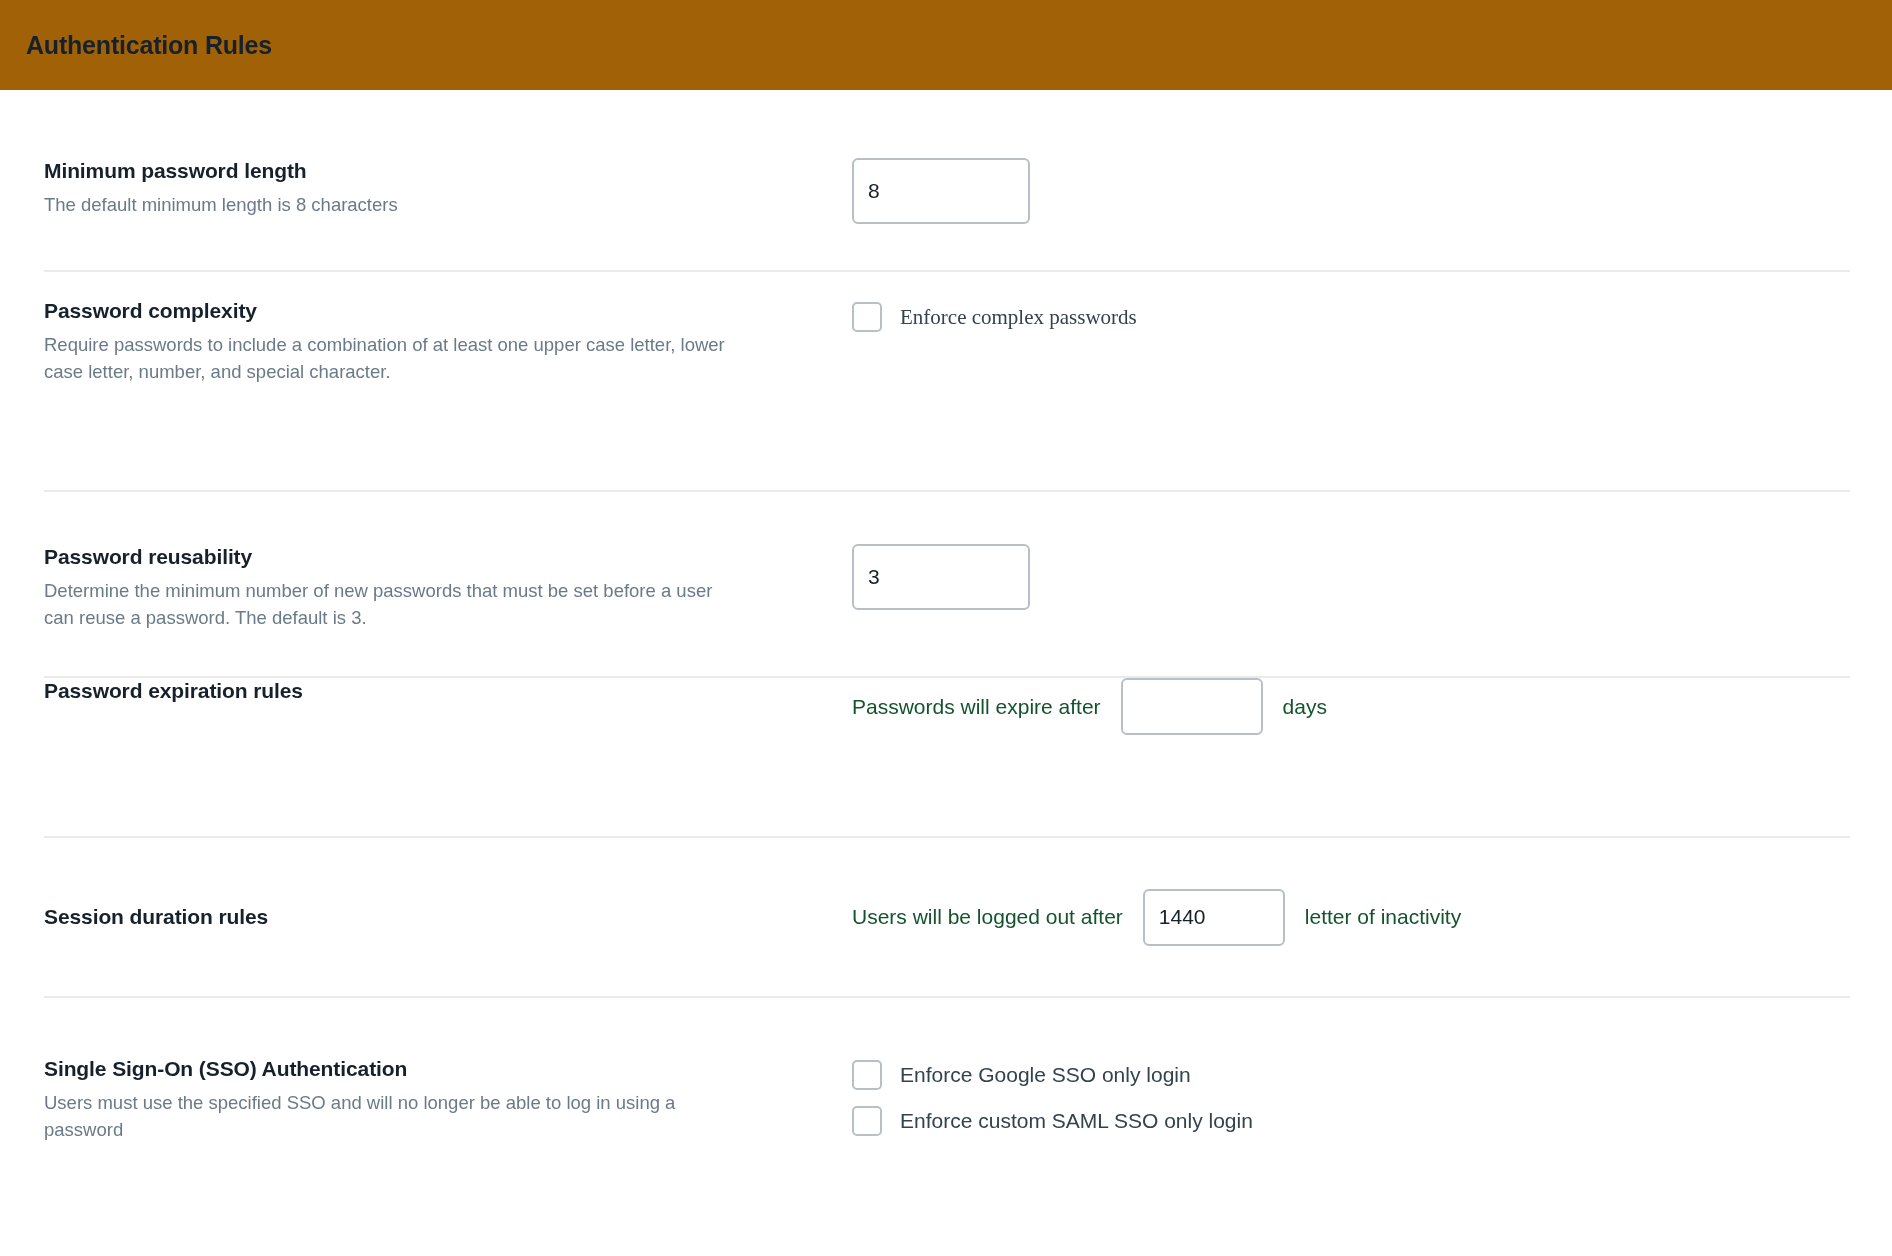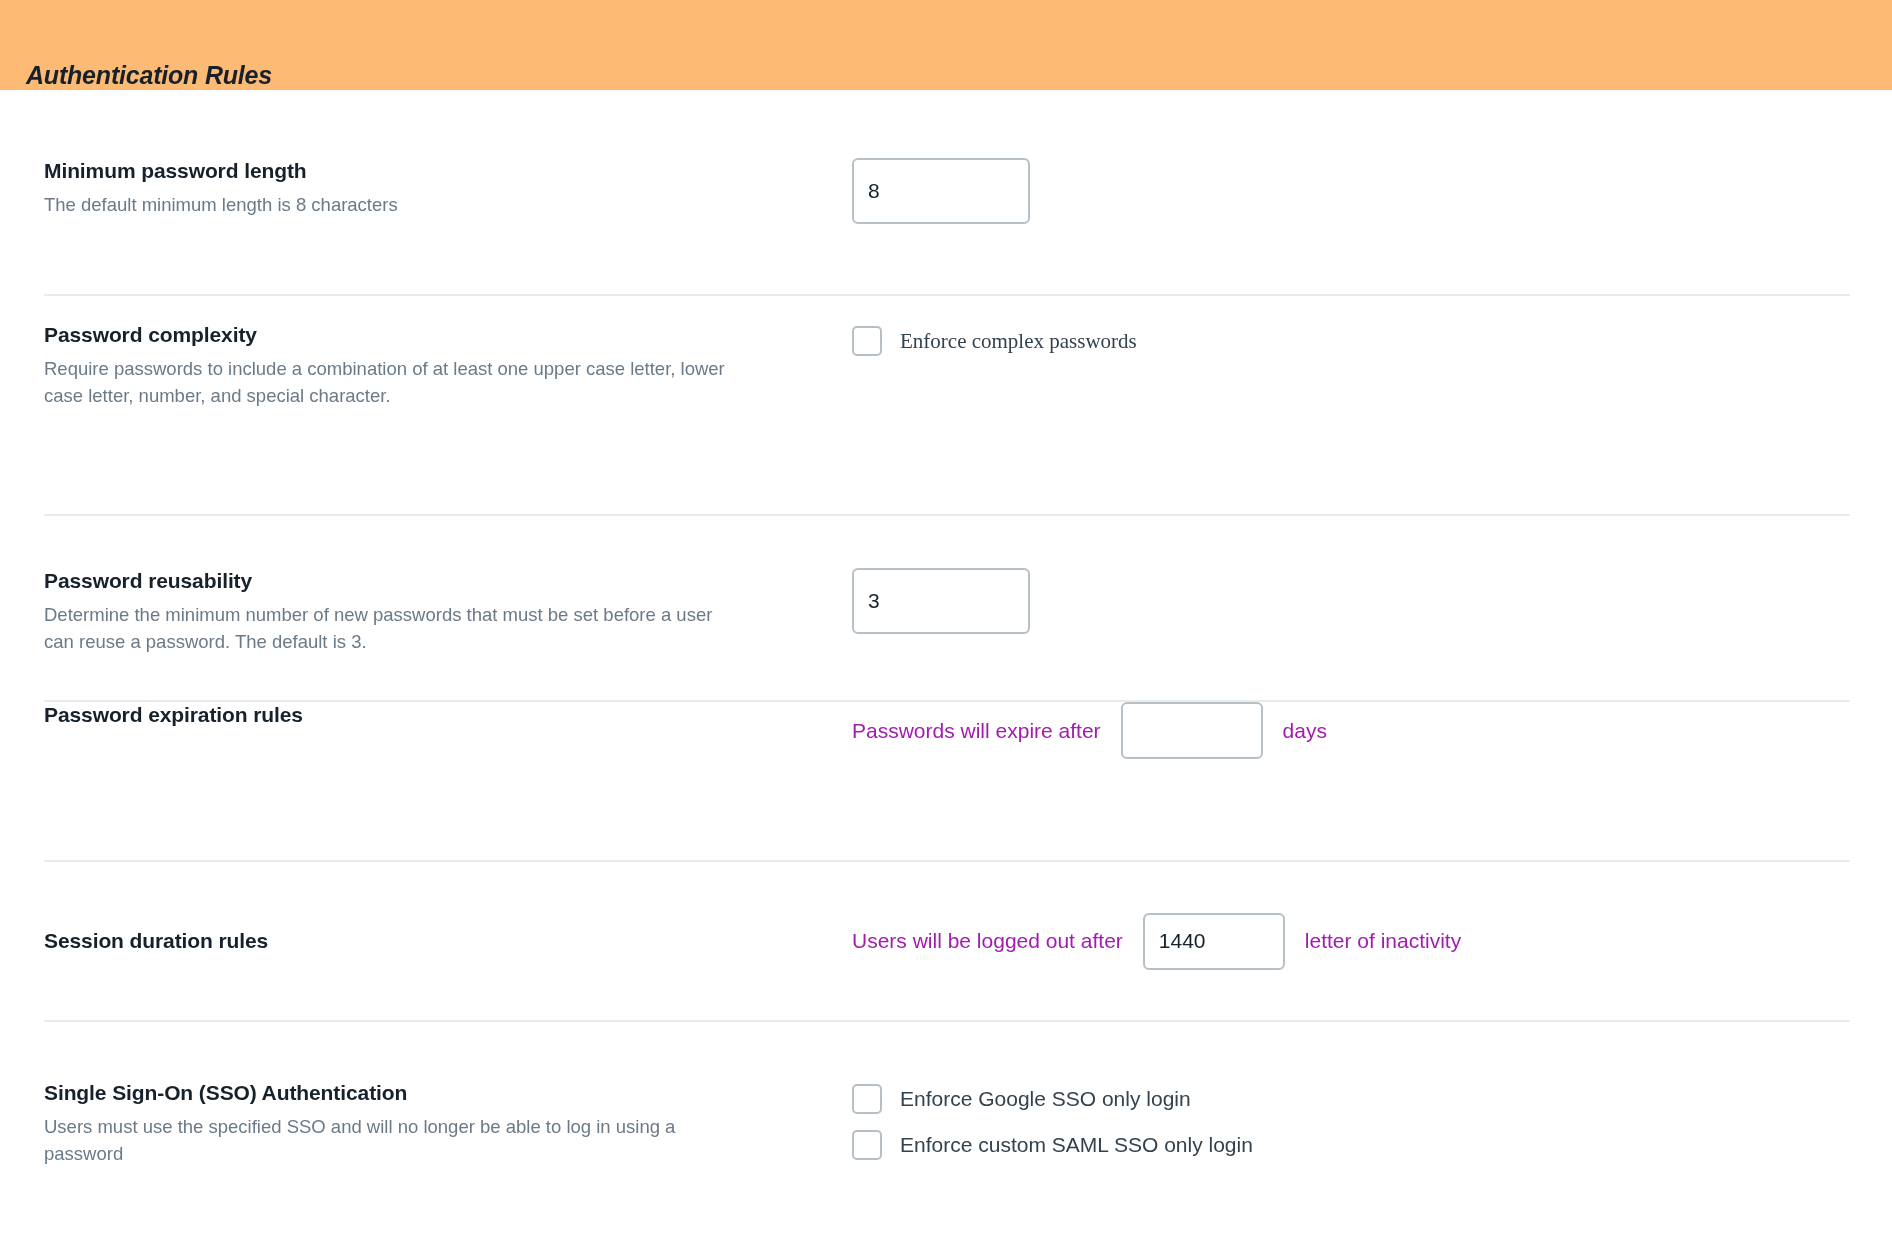--- a/index.html
+++ b/index.html
@@ -19,26 +19,25 @@
     position: relative;
     width: 1892px;
     height: 1256px;
     background: #ffffff;
     box-sizing: border-box;
   }
 
   
   .header-bar {
     height: 90px;
-    background: #fdba74;
-    display: flex;
-    align-items: flex-end;
+    background: #a16207;
+    display: flex;
+    align-items: center;
     padding: 0 0 0 26px;
     box-sizing: border-box;
-    font-style: italic;
   }
   .header-title {
     font-size: 25px;
     font-weight: bold;
     color: #16212c;
     letter-spacing: -0.2px;
   }
 
   
   .content {
@@ -78,21 +77,21 @@
   }
   .row-desc {
     margin-top: 8px;
     font-size: 18.5px;
     color: #6b7a88;
     line-height: 1.44;
     max-width: 690px;
   }
 
   
-  .row-minlen       { height: 206px; padding-top: 68px; }
+  .row-minlen       { height: 182px; padding-top: 68px; }
   .row-complexity   { height: 220px; padding-top: 26px; }
   .row-reuse        { height: 186px; padding-top: 52px; }
   .row-expiration   { height: 160px; align-items: flex-start; }
   .row-session      { height: 160px; align-items: center; }
   .row-sso          { height: 200px; padding-top: 58px; }
 
   .row-expiration .row-left,
   .row-session .row-left { padding-top: 0; }
 
   
@@ -111,21 +110,21 @@
     width: 178px;
     height: 66px;
   }
   .input-narrow {
     width: 142px;
     height: 57px;
   }
 
   .inline-text {
     font-size: 21px;
-    color: #a21caf;
+    color: #14532d;
     white-space: nowrap;
   }
   .inline-gap-left  { margin-left: 20px; }
   .inline-gap-right { margin-right: 20px; }
 
   
   .checkbox-list {
     display: flex;
     flex-direction: column;
     gap: 16px;

